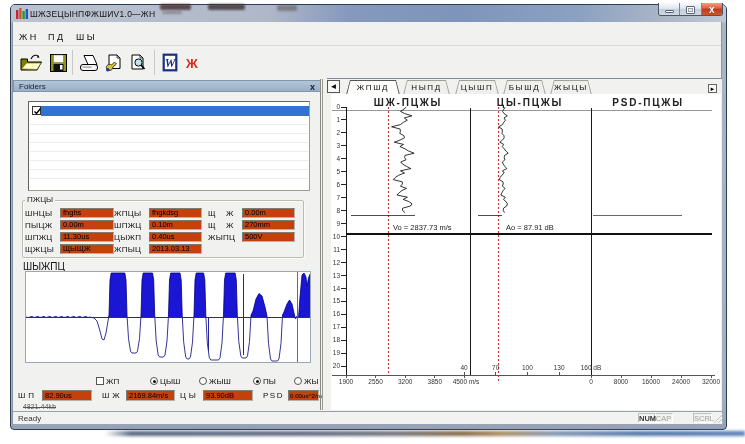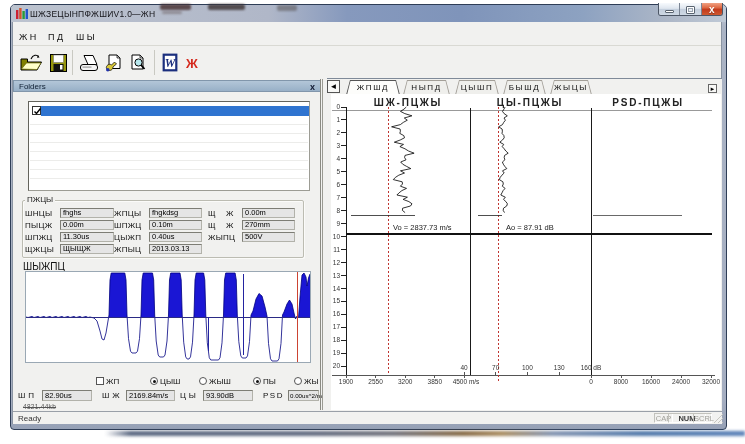--- a/index.html
+++ b/index.html
@@ -37,21 +37,21 @@
 .listrow{position:absolute;left:1px;right:1px;height:1px;background:#ececea}
 #selrow{position:absolute;left:1px;top:4px;width:279px;height:10px;background:#fff}
 #selrow .hl{position:absolute;left:11px;top:0;right:0;height:10px;background:#2f74d0}
 #selrow .cb{position:absolute;left:2px;top:0px;width:9px;height:9px;background:#fff;border:1px solid #333;color:#000;text-align:center}
 #selrow .cb svg{position:absolute;left:0;top:0}
 #selrow .txt{position:absolute;left:14px;top:1px;font-size:7.5px;color:#e8f0ff;white-space:nowrap}
 
 #grpbox{left:22px;top:200px;width:282px;height:58px;border:1px solid #bcbcb2;box-shadow:1px 1px 0 #fbfbf9,inset 1px 1px 0 #fbfbf9;border-radius:2px}
 #grplabel{left:25px;top:195px;background:#f1f1ef;padding:0 2px;font-size:8px;color:#222}
 .flabel{position:absolute;font-size:8px;color:#111;white-space:nowrap;letter-spacing:.3px}
-.field{position:absolute;height:10px;background:#e5e5e5;border:1px solid #b2b2aa;border-top-color:#7d7d75;border-left-color:#7d7d75;
+.field{position:absolute;height:10px;background:#c2410c;border:1px solid #b2b2aa;border-top-color:#7d7d75;border-left-color:#7d7d75;
  font-size:7.5px;color:#000;line-height:8px;padding-left:2px;white-space:nowrap}
 #wavelabel{left:23px;top:261px;font-size:10px;color:#111}
 #wavebox{left:25px;top:271px;width:286px;height:92px;background:#fff;border:1px solid #9aa8b4}
 .ctl{position:absolute;font-size:8px;color:#111;white-space:nowrap}
 .rad{display:inline-block;width:8px;height:8px;border:1px solid #555;border-radius:50%;background:#fff;vertical-align:-1px;margin-right:2px;position:relative}
 .rad.on::after{content:"";position:absolute;left:2px;top:2px;width:3px;height:3px;border-radius:50%;background:#111}
 .chk{display:inline-block;width:8px;height:8px;border:1px solid #555;background:#fff;vertical-align:-1px;margin-right:2px}
 
 #rtopline{left:327px;top:78px;width:395px;height:1px;background:#7f8a98}
 #rightpane{left:327px;top:79px;width:395px;height:332px;background:#f1f1ef}
@@ -334,20 +334,20 @@
  <div class="ctitle" style="left:408px">ШЖ-ПЦЖЫ</div>
  <div class="ctitle" style="left:530px">ЦЫ-ПЦЖЫ</div>
  <div class="ctitle" style="left:648px">PSD-ПЦЖЫ</div>
  <div class="vo" style="left:393px;top:223px">Vo = 2837.73 m/s</div>
  <div class="vo" style="left:506px;top:223px">Ao = 87.91 dB</div>
 
  <div class="abs" id="statusbar">
    <span style="position:absolute;left:5px;top:2px">Ready</span>
  </div>
  <span class="abs scell" style="left:654px;top:413px;width:19px">CAP</span>
- <span class="abs scell" style="left:668px;top:413px;width:38px;color:#3a3a3a;font-weight:bold">NUM</span>
+ <span class="abs scell" style="left:638px;top:413px;width:18px;color:#3a3a3a;font-weight:bold">NUM</span>
  <span class="abs scell" style="left:693px;top:413px;width:19px">SCRL</span>
  <svg class="abs" style="left:713px;top:413px" width="11" height="11" viewBox="0 0 11 11">
       <path d="M10 1 L1 10 M10 5 L5 10 M10 9 L9 10" stroke="#c6c6c0" stroke-width="1" fill="none"></path>
     </svg>
  <div class="abs" style="left:105px;top:431px;width:640px;height:5px;filter:blur(1.5px);opacity:.9;
   background:linear-gradient(90deg,rgba(74,88,116,0) 0%,#4a5874 4%,#515c74 30%,#63646e 45%,#7a5a32 56%,#a08050 62%,#7588a8 70%,#3e6aa0 84%,#4a74b0 100%)"></div>
 </div>
 
 </body></html>

